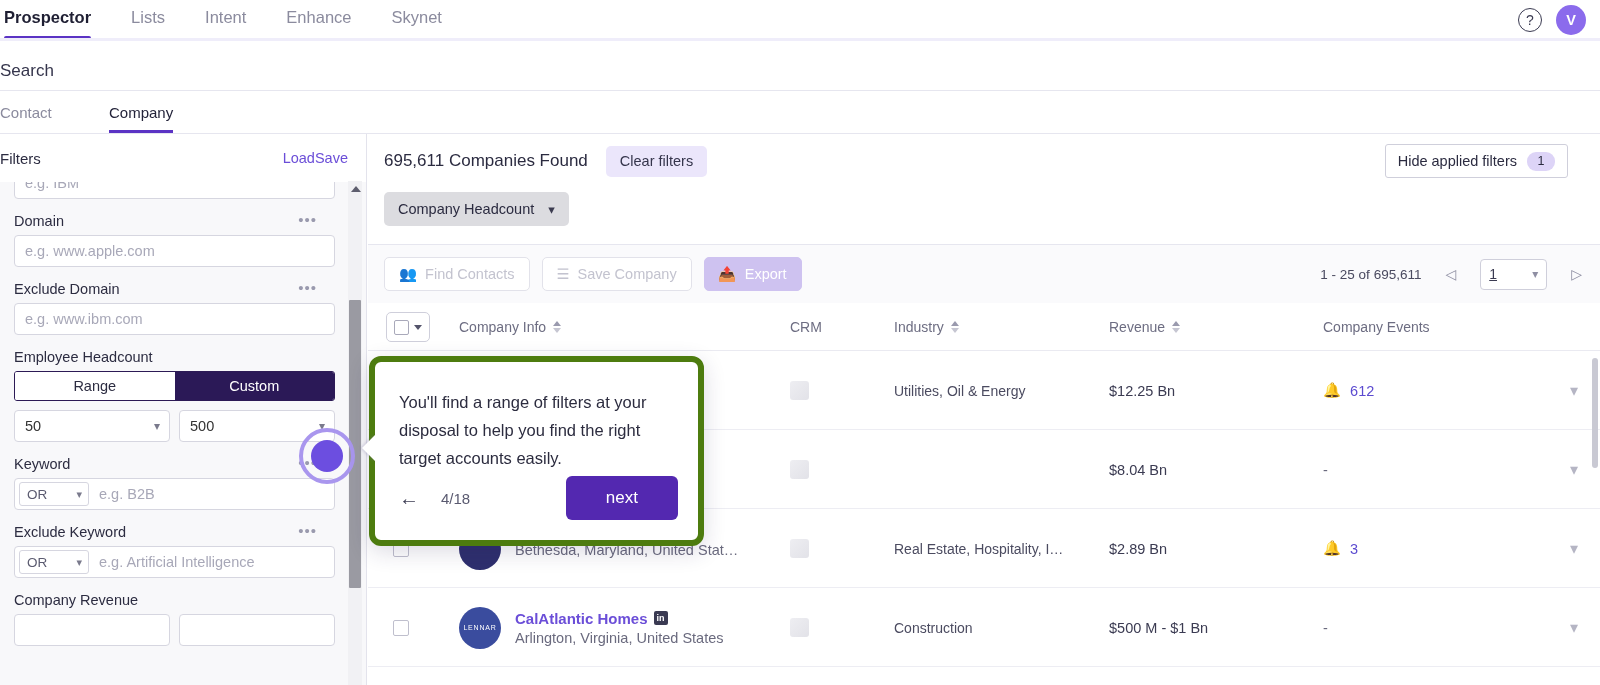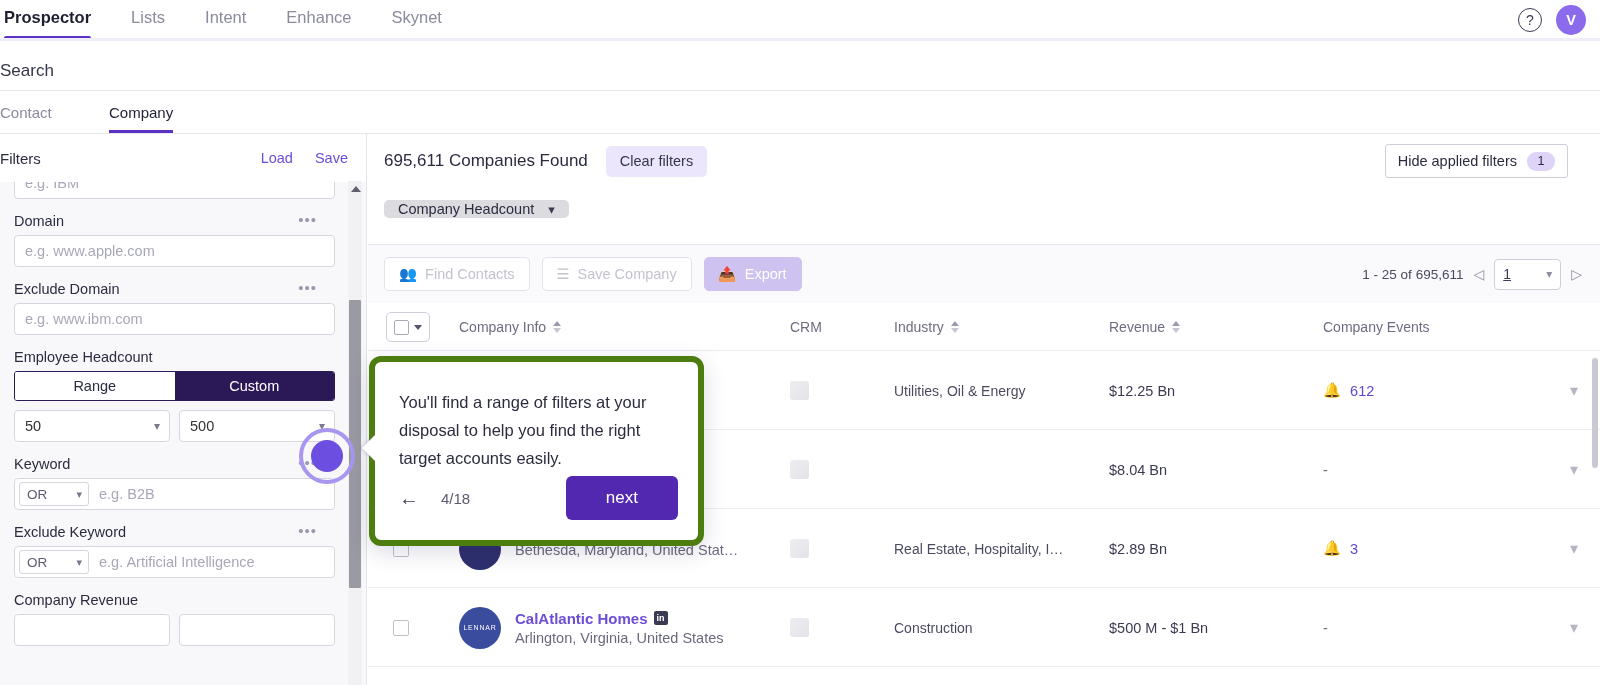--- a/index.html
+++ b/index.html
@@ -95,21 +95,21 @@
     background: #f8f8fa;
     border-right: 1px solid #e3e3ec;
   }
   .sidebar-head {
     position: absolute; top: 0; left: 0; width: 366px; height: 48px;
     background: #fff;
     display: flex; align-items: center;
   }
   .sidebar-head .lbl { font-size: 15px; color: #2c2c41; }
   .sidebar-head .acts {
-    position: absolute; right: 18px; display: flex; gap: 22px;
+    position: absolute; right: 18px; display: flex; 
   }
   .sidebar-head .acts span {
     font-size: 14.5px; color: #6b4ed8; cursor: pointer;
   }
   .filter-scroll {
     position: absolute; top: 48px; left: 0; width: 366px; height: 503px;
     overflow: hidden;
     padding: 0 14px;
   }
   .fld { margin-bottom: 14px; position: relative; }
@@ -205,21 +205,21 @@
   .hide-filters .badge {
     background: #ddd4f7; color: #2b2b40; border-radius: 9px;
     min-width: 28px; height: 19px; font-size: 12.5px;
     display: flex; align-items: center; justify-content: center;
   }
   .chiprow {
     position: absolute; top: 58px; left: 16px; height: 34px;
     display: flex; align-items: center;
   }
   .chip {
-    background: #dcdce0; border-radius: 5px; height: 18px;
+    background: #dcdce0; border-radius: 5px; height: 34px;
     display: flex; align-items: center; gap: 14px;
     padding: 0 14px; font-size: 14.5px; color: #2b2b40; cursor: pointer;
   }
   .chip .chev { font-size: 13px; color: #3c3c50; }
   .chiprow-divider {
     position: absolute; top: 110px; left: 0; width: 1232px; height: 1px;
     background: #e6e6ef;
   }
 
   .actionbar {
@@ -232,21 +232,21 @@
     background: #fff; color: #c3c3cf; font-size: 14.5px;
     display: flex; align-items: center; gap: 8px; padding: 0 14px;
     margin-right: 12px; cursor: pointer;
     font-family: "Liberation Sans", sans-serif;
   }
   .abtn.export {
     background: #cec2f0; color: #fff; border-color: #cec2f0;
   }
   .pager {
     position: absolute; right: 18px; top: 0; height: 58px;
-    display: flex; align-items: center; gap: 10px;
+    display: flex; align-items: center; gap: 24px;
     font-size: 13.5px; color: #4a4a60;
   }
   .pager .arrow { color: #8f8fa3; font-size: 14px; cursor: pointer; }
   .pagesel {
     width: 67px; height: 31px; border: 1px solid #cfcfdb; border-radius: 4px;
     background: #fff; display: flex; align-items: center; justify-content: space-between;
     padding: 0 8px; font-size: 14px; cursor: pointer; color: #3b3b52;
   }
   .pagesel u { text-decoration: underline; }
   .pagesel .chev { color: #8f8fa3; font-size: 12px; }

